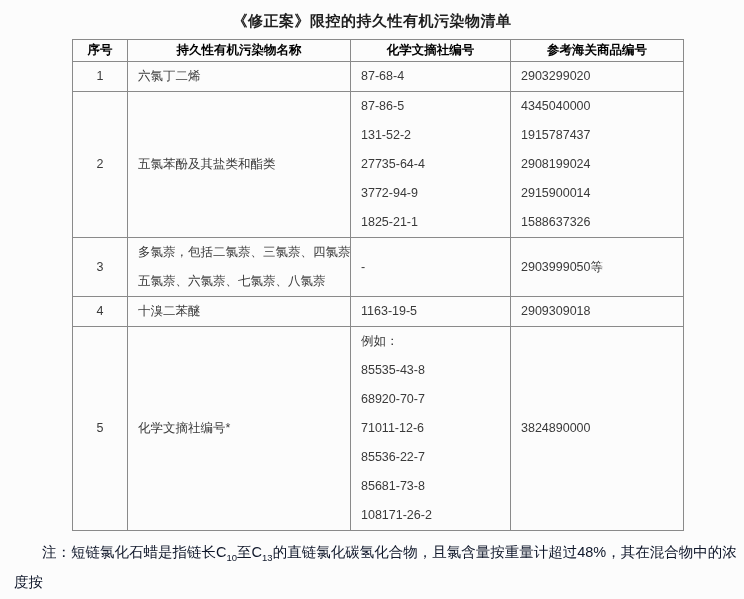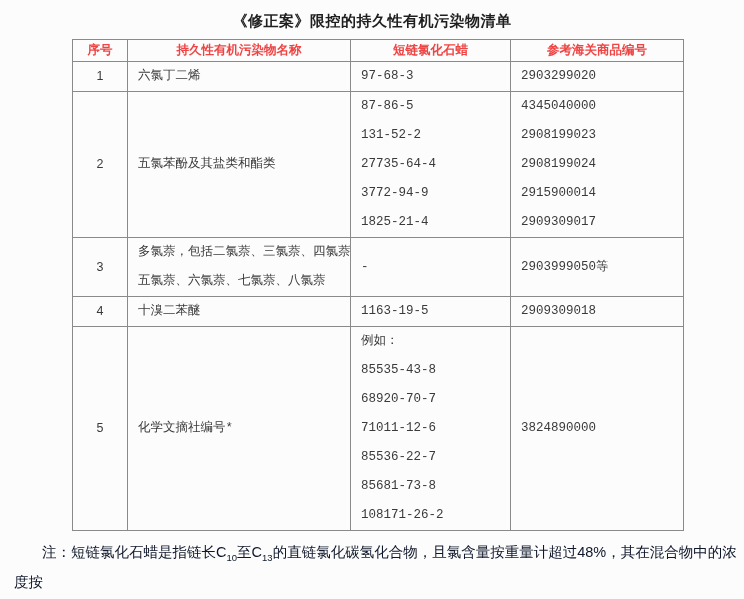--- a/index.html
+++ b/index.html
@@ -37,33 +37,33 @@
   }
   th,td{
     border:1px solid var(--border);
     font-size:12.5px;
     overflow:hidden;
   }
   th{
     height:22px;
     font-weight:bold;
     text-align:center;
-    color:#ef4444;
+    color:#000000;
     padding:0;
   }
   td{
     vertical-align:middle;
     padding:0;
   }
   td .line{
     line-height:29px;
     white-space:nowrap;
   }
   td.no{text-align:center;}
-  td.name .line,td.cas .line,td.customs .line{padding-left:10px;font-family:Liberation Mono, monospace;}
+  td.name .line,td.cas .line,td.customs .line{padding-left:10px;}
   .note{
     position:absolute;
     left:14px;top:537px;
     width:736px;
     font-size:14.5px;
     line-height:30px;
     color:#0f172a;
     text-indent:28px;
   }
   .note sub{
@@ -81,59 +81,59 @@
     <colgroup>
       <col style="width:55px">
       <col style="width:223px">
       <col style="width:160px">
       <col style="width:173px">
     </colgroup>
     <thead>
       <tr id="header-row">
           <th>序号</th>
           <th>持久性有机污染物名称</th>
-          <th>短链氯化石蜡</th>
+          <th>化学文摘社编号</th>
           <th>参考海关商品编号</th>
         </tr>
     </thead>
     <tbody id="table-body">
         <tr>
           <td class="no">
             <div class="line">1</div>
           </td>
           <td class="name">
             <div class="line">六氯丁二烯</div>
           </td>
           <td class="cas">
-            <div class="line">97-68-3</div>
+            <div class="line">87-68-4</div>
           </td>
           <td class="customs">
             <div class="line">2903299020</div>
           </td>
         </tr>
         <tr>
           <td class="no">
             <div class="line">2</div>
           </td>
           <td class="name">
             <div class="line">五氯苯酚及其盐类和酯类</div>
           </td>
           <td class="cas">
             <div class="line">87-86-5</div>
             <div class="line">131-52-2</div>
             <div class="line">27735-64-4</div>
             <div class="line">3772-94-9</div>
-            <div class="line">1825-21-4</div>
+            <div class="line">1825-21-1</div>
           </td>
           <td class="customs">
             <div class="line">4345040000</div>
-            <div class="line">2908199023</div>
+            <div class="line">1915787437</div>
             <div class="line">2908199024</div>
             <div class="line">2915900014</div>
-            <div class="line">2909309017</div>
+            <div class="line">1588637326</div>
           </td>
         </tr>
         <tr>
           <td class="no">
             <div class="line">3</div>
           </td>
           <td class="name">
             <div class="line">多氯萘，包括二氯萘、三氯萘、四氯萘、</div>
             <div class="line">五氯萘、六氯萘、七氯萘、八氯萘</div>
           </td>

